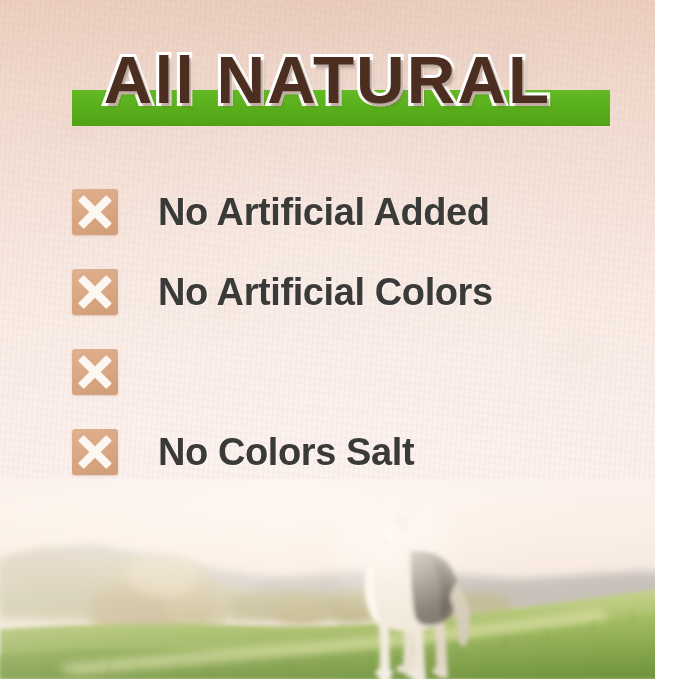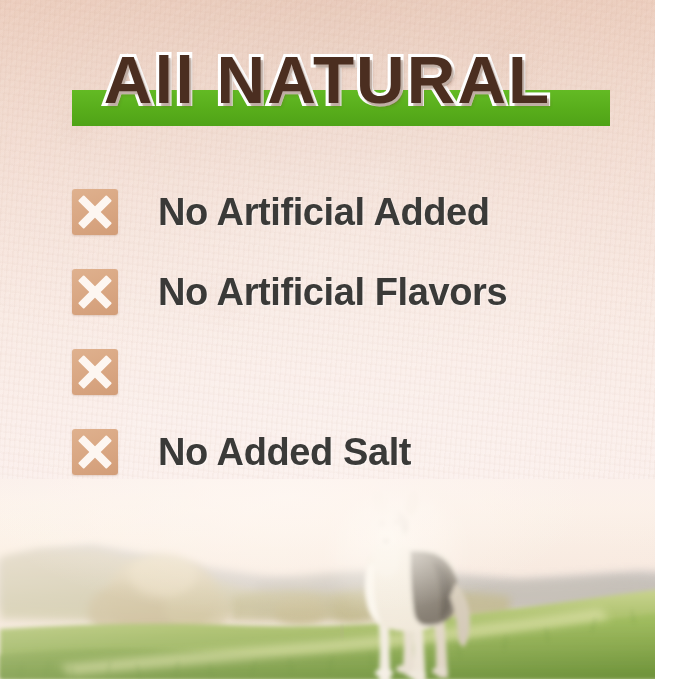--- a/index.html
+++ b/index.html
@@ -202,30 +202,30 @@
 
   <div class="benefit-list">
 
     <div class="benefit-row">
       <div class="x-badge"></div>
       <div class="benefit-text">No Artificial Added</div>
     </div>
 
     <div class="benefit-row">
       <div class="x-badge"></div>
-      <div class="benefit-text">No Artificial Flavors</div>
+      <div class="benefit-text">No Artificial Colors</div>
     </div>
 
     <div class="benefit-row">
       <div class="x-badge"></div>
     </div>
 
     <div class="benefit-row">
       <div class="x-badge"></div>
-      <div class="benefit-text">No Added Salt</div>
+      <div class="benefit-text">No Colors Salt</div>
     </div>
 
   </div>
 
   <div class="photo">
     <svg viewBox="0 0 679 200" preserveAspectRatio="none">
       <defs>
         <linearGradient id="skyGrad" x1="0" y1="0" x2="0" y2="1">
           <stop offset="0%" stop-color="#fbf1ec"></stop>
           <stop offset="45%" stop-color="#f6e7e0"></stop>

